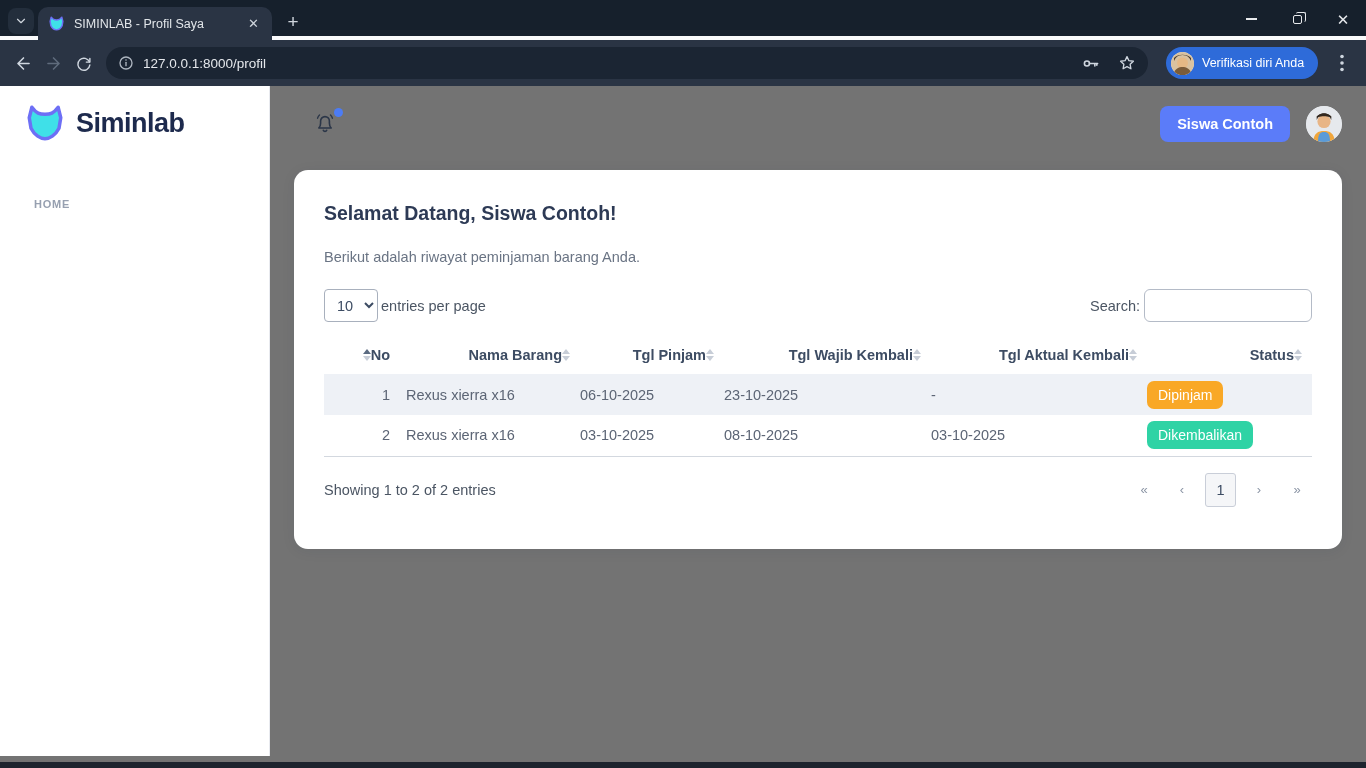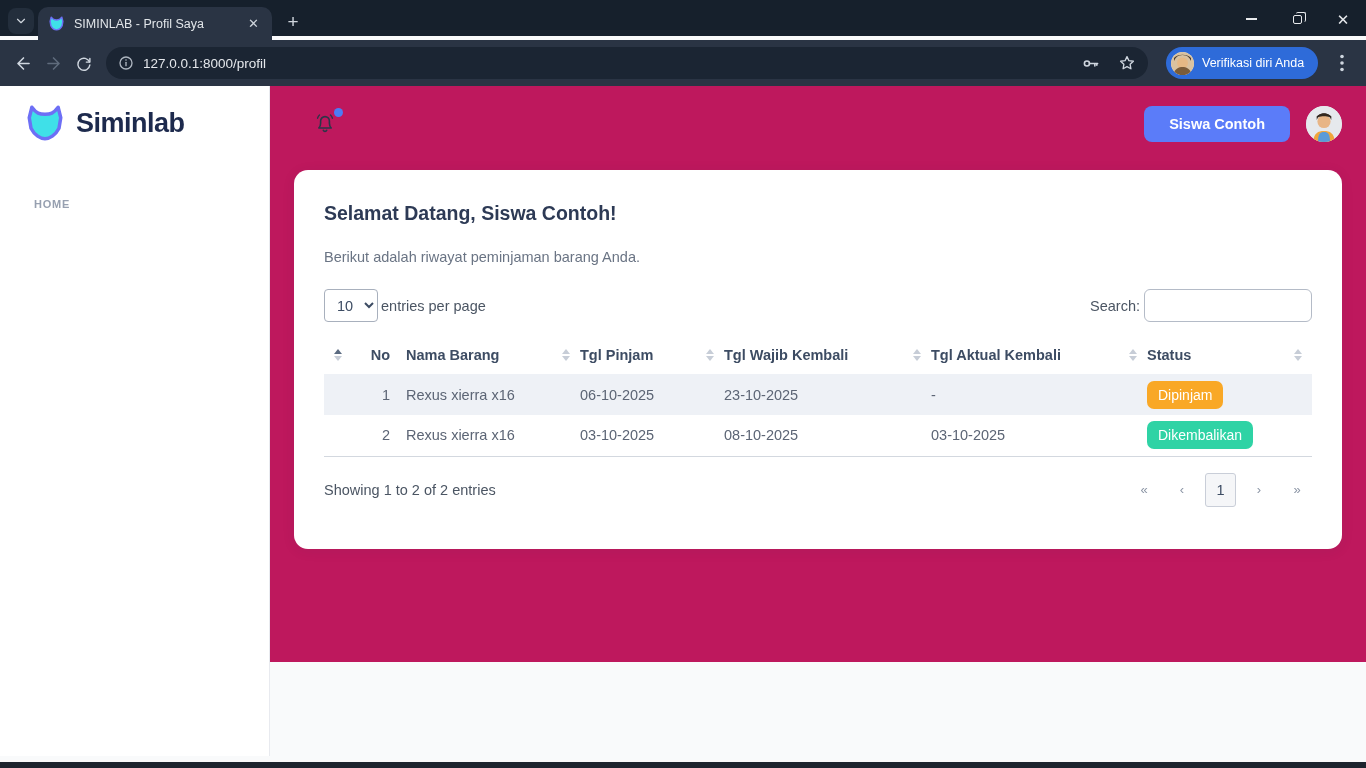--- a/index.html
+++ b/index.html
@@ -24,51 +24,51 @@
   .toolbar { position:absolute; top:40px; left:0; width:100%; height:46px; background:#2a3444; display:flex; align-items:center; }
   .nav-btn { width:30px; height:30px; display:flex; align-items:center; justify-content:center; border-radius:50%; cursor:pointer; flex:0 0 auto; }
   .omnibox { margin-left:8px; width:1042px; height:32px; background:#1b2533; border-radius:16px; display:flex; align-items:center; padding:0 12px; }
   .omnibox .url { color:#e4e7eb; font-size:13.5px; margin-left:9px; flex:1; }
   .verify-pill { margin-left:18px; height:32px; background:#2e6bd9; border-radius:16px; display:flex; align-items:center; padding:0 14px 0 5px; cursor:pointer; }
   .verify-pill .mini-av { width:23px; height:23px; border-radius:50%; margin-right:8px; overflow:hidden; background:#f3e0c0; }
   .verify-pill span { color:#fff; font-size:12.5px; }
   .menu-dots { margin-left:10px; width:28px; display:flex; align-items:center; justify-content:center; cursor:pointer; }
 
   
-  .app { position:absolute; top:86px; left:0; width:100%; height:576px; background:#be185d; }
+  .app { position:absolute; top:86px; left:0; width:100%; height:676px; background:#737373; }
   .bottombar { position:absolute; bottom:0; left:0; width:100%; height:6px; background:#1d242e; }
 
   .sidebar { position:absolute; top:0; left:0; width:270px; height:670px; background:#ffffff; border-right:1px solid #e8eaef; }
   .brand { display:flex; align-items:center; gap:10px; padding:16px 0 0 24px; }
   .brand-name { font-size:27px; font-weight:800; color:#1d2a4d; letter-spacing:-0.5px; }
   .side-section { margin:54px 0 10px 34px; font-size:11px; font-weight:700; letter-spacing:0.8px; color:#97a0b0; }
   .side-item { margin:0 24px; height:43px; border-radius:10px; background:#5b7cf9; color:#fff; display:flex; align-items:center; gap:14px; padding:0 0 0 13px; font-size:15px; cursor:pointer; }
 
   .app-header { position:absolute; top:0; left:270px; right:0; height:76px; display:flex; align-items:center; padding:0 24px 0 43px; }
   .bell-wrap { position:relative; width:26px; height:26px; cursor:pointer; }
   .bell-dot { position:absolute; top:-3px; right:-4px; width:9px; height:9px; border-radius:50%; background:#4c7cf5; }
   .header-right { margin-left:auto; display:flex; align-items:center; gap:16px; }
-  .user-btn { height:36px; background:#5b7cf9; color:#fff; border:none; border-radius:8px; padding:0 25px; font-size:14.5px; font-weight:700; font-family:"Liberation Sans",sans-serif; cursor:pointer; }
+  .user-btn { height:36px; background:#5b7cf9; color:#fff; border:none; border-radius:8px; padding:0 17px; font-size:14.5px; font-weight:700; font-family:"Liberation Sans",sans-serif; cursor:pointer; }
   .avatar { width:36px; height:36px; border-radius:50%; overflow:hidden; background:#e8ebee; cursor:pointer; }
 
   .card { position:absolute; top:84px; left:294px; width:1048px; height:379px; background:#fff; border-radius:14px; box-shadow:0 2px 14px rgba(25,39,70,0.07); padding:32px 30px 0 30px; }
   .card-title { font-size:19.5px; font-weight:700; color:#2d3a55; }
   .card-sub { margin-top:24px; font-size:14.5px; color:#6a7484; }
 
   .controls { margin-top:24px; display:flex; align-items:center; }
   .entries-select { width:54px; height:33px; border:1px solid #a8b0bd; border-radius:4px; font-size:14.5px; color:#3d4c63; padding-left:8px; background:#fff; font-family:"Liberation Sans",sans-serif; }
   .entries-label { margin-left:3px; font-size:14.5px; color:#4b5563; }
   .search-wrap { margin-left:auto; display:flex; align-items:center; }
   .search-label { font-size:14.5px; color:#4b5563; margin-right:4px; }
   .search-input { width:168px; height:33px; border:1px solid #b4bbc7; border-radius:6px; padding:0 10px; font-size:14px; color:#3d4c63; outline:none; background:#fff; }
 
   table.data { margin-top:14px; width:988px; border-collapse:collapse; table-layout:fixed; }
   col.c-no{width:82px} col.c-nama{width:174px} col.c-pinjam{width:144px} col.c-wajib{width:207px} col.c-aktual{width:216px} col.c-status{width:165px}
   th { font-size:14.5px; font-weight:700; color:#3d4c63; height:38px; cursor:pointer; }
-  th .th-flex { display:flex; align-items:center; justify-content:space-between; padding-right:10px; }
+  th .th-flex { display:flex; align-items:center; justify-content:flex-end; padding-right:10px; }
   th.num .th-flex { padding:0 16px 0 10px; }
   td { height:41px; font-size:14.5px; color:#5c6575; }
   td.num { text-align:right; padding-right:16px; }
   tr.stripe td { background:#eef1f6; }
   tr.last td { border-bottom:1px solid #d3d8df; }
   .sort { display:inline-flex; flex-direction:column; gap:2px; }
   .tri { width:0; height:0; border-left:4px solid transparent; border-right:4px solid transparent; }
   .tri.up { border-bottom:5px solid #c7cdd7; }
   .tri.down { border-top:5px solid #c7cdd7; }
   .tri.up.active { border-bottom-color:#5b6b81; }

